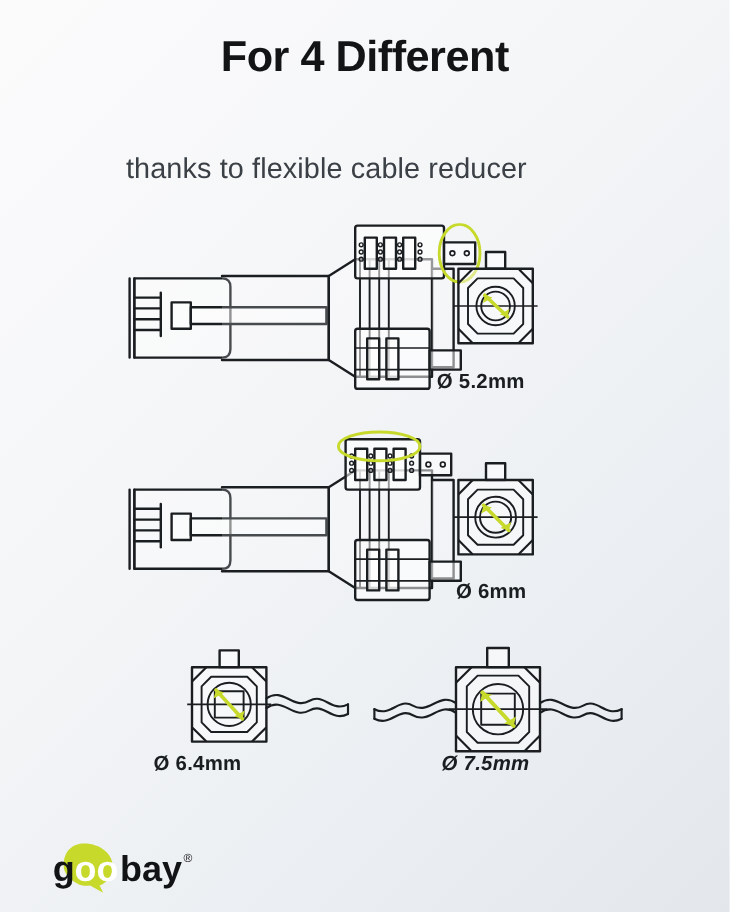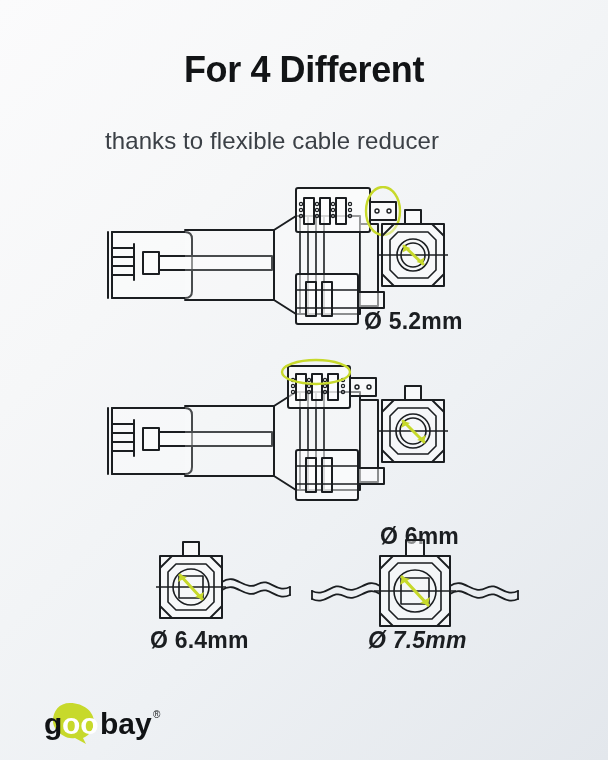--- a/index.html
+++ b/index.html
@@ -19,21 +19,21 @@
   
   #headline{
     position:absolute;left:0;top:26px;width:608px;
     text-align:center;
     color:#121416;
     font-weight:bold;
     font-size:36px;
     line-height:42px;
     letter-spacing:-0.4px;
   }
-  #headline .l{display:block;margin-top:23px;}
+  #headline .l{display:block;}
   #subtitle{
     position:absolute;left:0;top:126px;width:544px;
     text-align:center;
     color:#3b4046;
     font-size:24px;
     line-height:30px;
     font-weight:300;
     letter-spacing:0.1px;
   }
 
@@ -42,28 +42,28 @@
   #row1{top:186px;height:160px;}
   #row2{top:352px;height:160px;}
   #row3{top:532px;height:130px;}
 
   .svgwrap{display:block;}
 
   
   .cap{
     position:absolute;
     color:#1b1e21;
-    font-size:23px;
+    font-size:17px;
     font-weight:bold;
     letter-spacing:0.2px;
     white-space:nowrap;
   }
   #cap1{left:364px;top:308px;}
-  #cap2{left:380px;top:483px;margin-top:40px;}
-  #cap3{left:150px;top:627px;}
+  #cap2{left:380px;top:483px;}
+  #cap3{left:128px;top:627px;}
   #cap4{left:368px;top:627px;font-style:italic;}
 
   
   #logo{position:absolute;left:40px;top:700px;width:150px;height:44px;}
 </style>
 </head>
 <body>
 
 <div id="stage">
 

